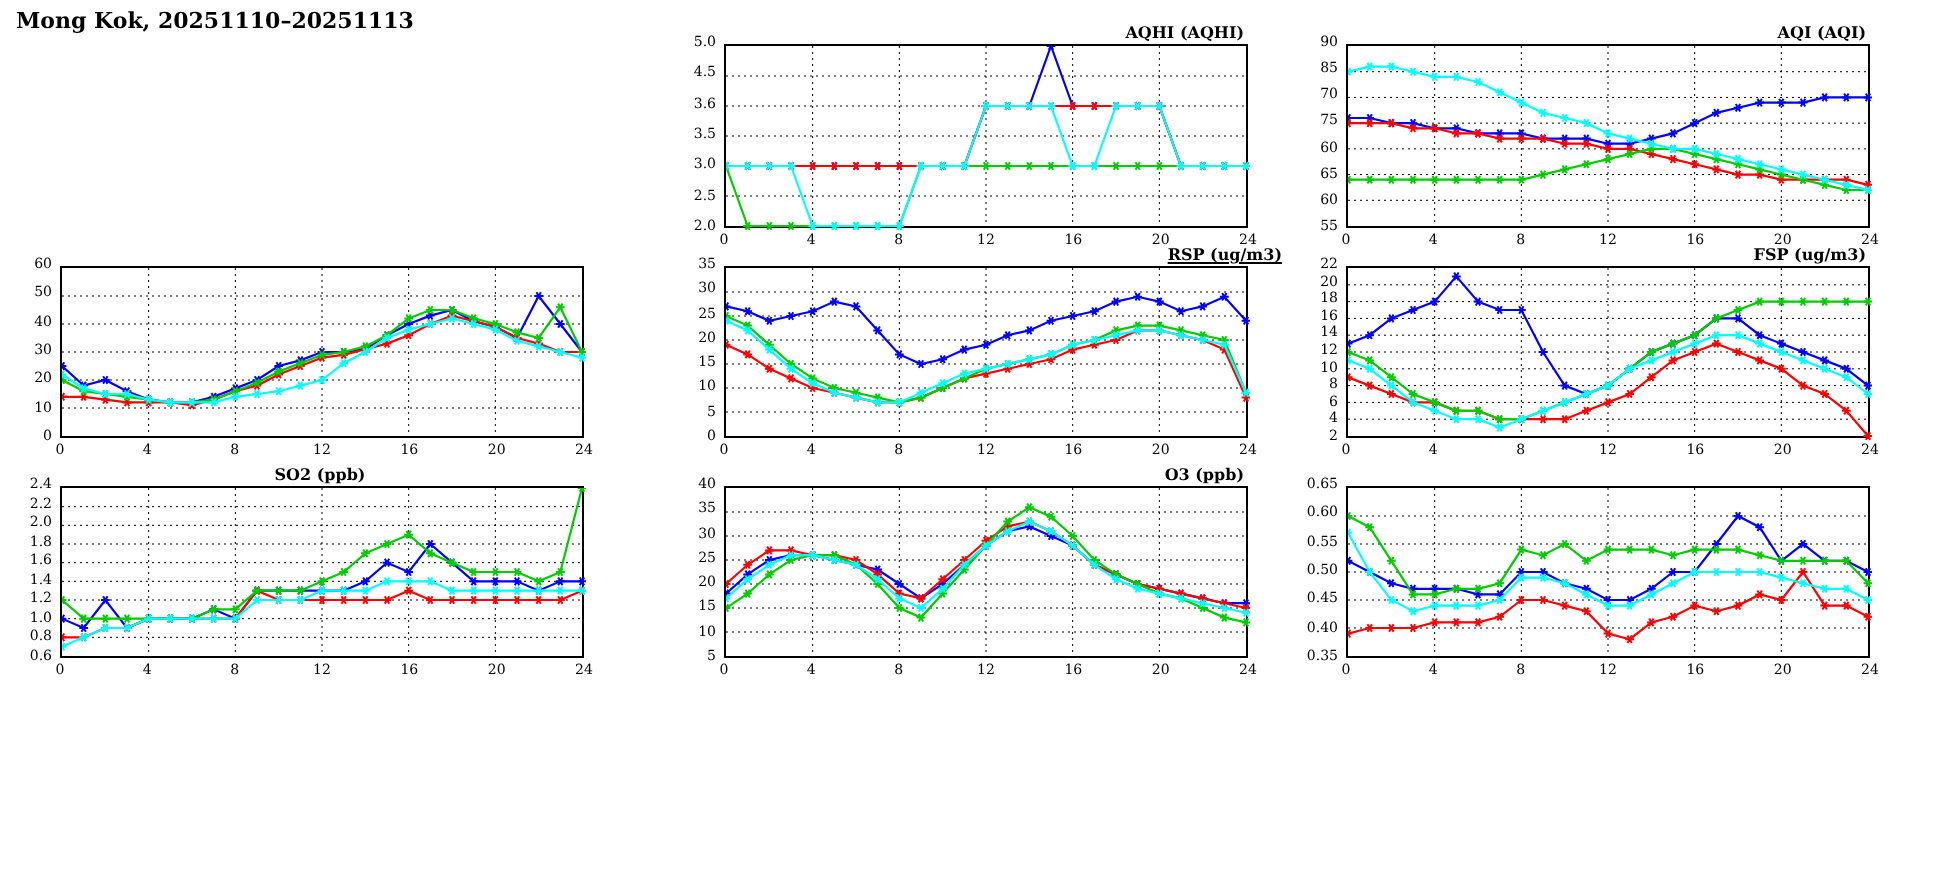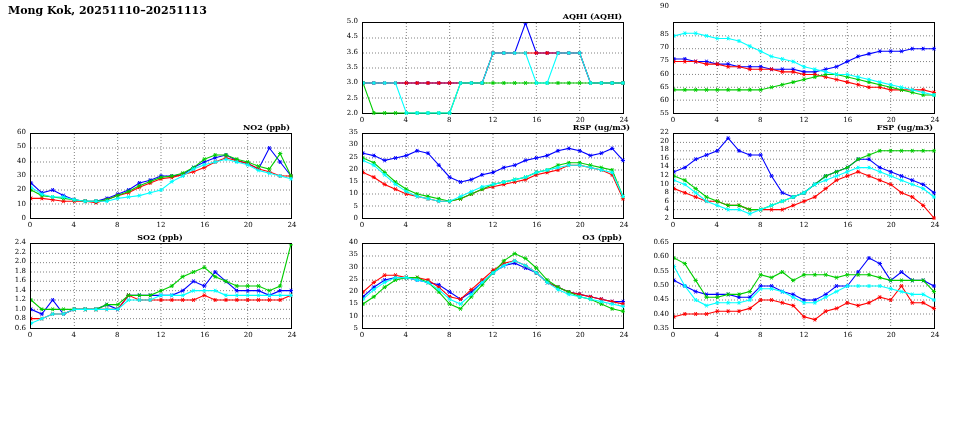--- a/index.html
+++ b/index.html
@@ -61,20 +61,21 @@
       <div class="xtick" style="left: 352px; width: 20px; top: 116px;">0</div>
       <div class="xtick" style="left: 395.667px; width: 20px; top: 116px;">4</div>
       <div class="xtick" style="left: 439.333px; width: 20px; top: 116px;">8</div>
       <div class="xtick" style="left: 483px; width: 20px; top: 116px;">12</div>
       <div class="xtick" style="left: 526.667px; width: 20px; top: 116px;">16</div>
       <div class="xtick" style="left: 570.333px; width: 20px; top: 116px;">20</div>
       <div class="xtick" style="left: 614px; width: 20px; top: 116px;">24</div>
     </div>
     <div class="panel" style="left: 0px; top: 0px; width: 975px; height: 447px; position: absolute; pointer-events: none;">
       <div class="plotbox" style="left: 673px; top: 22px; width: 262px; height: 92px;"></div>
+      <div class="panel-title" style="left: 673px; width: 260px; top: 11px;">AQI (AQI)</div>
       <svg width="262" height="92" style="position: absolute; left: 674px; top: 23px;">
         <g>
           <line x1="43.33333333333333" x2="43.33333333333333" y1="0" y2="90" stroke="#000" stroke-width="0.5" stroke-dasharray="1,2"></line>
           <line x1="86.66666666666666" x2="86.66666666666666" y1="0" y2="90" stroke="#000" stroke-width="0.5" stroke-dasharray="1,2"></line>
           <line x1="130" x2="130" y1="0" y2="90" stroke="#000" stroke-width="0.5" stroke-dasharray="1,2"></line>
           <line x1="173.33333333333331" x2="173.33333333333331" y1="0" y2="90" stroke="#000" stroke-width="0.5" stroke-dasharray="1,2"></line>
           <line x1="216.66666666666669" x2="216.66666666666669" y1="0" y2="90" stroke="#000" stroke-width="0.5" stroke-dasharray="1,2"></line>
           <line y1="77.14285714285714" y2="77.14285714285714" x1="0" x2="260" stroke="#000" stroke-width="0.5" stroke-dasharray="1,2"></line>
           <line y1="64.28571428571429" y2="64.28571428571429" x1="0" x2="260" stroke="#000" stroke-width="0.5" stroke-dasharray="1,2"></line>
           <line y1="51.42857142857143" y2="51.42857142857143" x1="0" x2="260" stroke="#000" stroke-width="0.5" stroke-dasharray="1,2"></line>
@@ -99,32 +100,31 @@
           <path d="M-2.20,12.86L2.20,12.86M-1.10,10.95L1.10,14.76M1.10,10.95L-1.10,14.76M8.63,10.29L13.03,10.29M9.73,8.38L11.93,12.19M11.93,8.38L9.73,12.19M19.47,10.29L23.87,10.29M20.57,8.38L22.77,12.19M22.77,8.38L20.57,12.19M30.30,12.86L34.70,12.86M31.40,10.95L33.60,14.76M33.60,10.95L31.40,14.76M41.13,15.43L45.53,15.43M42.23,13.52L44.43,17.33M44.43,13.52L42.23,17.33M51.97,15.43L56.37,15.43M53.07,13.52L55.27,17.33M55.27,13.52L53.07,17.33M62.80,18.00L67.20,18.00M63.90,16.09L66.10,19.91M66.10,16.09L63.90,19.91M73.63,23.14L78.03,23.14M74.73,21.24L76.93,25.05M76.93,21.24L74.73,25.05M84.47,28.29L88.87,28.29M85.57,26.38L87.77,30.19M87.77,26.38L85.57,30.19M95.30,33.43L99.70,33.43M96.40,31.52L98.60,35.33M98.60,31.52L96.40,35.33M106.13,36.00L110.53,36.00M107.23,34.09L109.43,37.91M109.43,34.09L107.23,37.91M116.97,38.57L121.37,38.57M118.07,36.67L120.27,40.48M120.27,36.67L118.07,40.48M127.80,43.71L132.20,43.71M128.90,41.81L131.10,45.62M131.10,41.81L128.90,45.62M138.63,46.29L143.03,46.29M139.73,44.38L141.93,48.19M141.93,44.38L139.73,48.19M149.47,48.86L153.87,48.86M150.57,46.95L152.77,50.76M152.77,46.95L150.57,50.76M160.30,51.43L164.70,51.43M161.40,49.52L163.60,53.33M163.60,49.52L161.40,53.33M171.13,51.43L175.53,51.43M172.23,49.52L174.43,53.33M174.43,49.52L172.23,53.33M181.97,54.00L186.37,54.00M183.07,52.09L185.27,55.91M185.27,52.09L183.07,55.91M192.80,56.57L197.20,56.57M193.90,54.67L196.10,58.48M196.10,54.67L193.90,58.48M203.63,59.14L208.03,59.14M204.73,57.24L206.93,61.05M206.93,57.24L204.73,61.05M214.47,61.71L218.87,61.71M215.57,59.81L217.77,63.62M217.77,59.81L215.57,63.62M225.30,64.29L229.70,64.29M226.40,62.38L228.60,66.19M228.60,62.38L226.40,66.19M236.13,66.86L240.53,66.86M237.23,64.95L239.43,68.76M239.43,64.95L237.23,68.76M246.97,69.43L251.37,69.43M248.07,67.52L250.27,71.33M250.27,67.52L248.07,71.33M257.80,72.00L262.20,72.00M258.90,70.09L261.10,73.91M261.10,70.09L258.90,73.91" stroke="#00ffff" stroke-width="1" fill="none"></path>
         </g>
       </svg>
       <div class="ytick" style="left: 631px; width: 38px; top: 109px;">55</div>
       <div class="ytick" style="left: 631px; width: 38px; top: 95.8571px;">60</div>
       <div class="ytick" style="left: 631px; width: 38px; top: 82.7143px;">65</div>
       <div class="ytick" style="left: 631px; width: 38px; top: 69.5714px;">60</div>
       <div class="ytick" style="left: 631px; width: 38px; top: 56.4286px;">75</div>
       <div class="ytick" style="left: 631px; width: 38px; top: 43.2857px;">70</div>
       <div class="ytick" style="left: 631px; width: 38px; top: 30.1429px;">85</div>
-      <div class="ytick" style="left: 631px; width: 38px; top: 2px;">90</div>
+      <div class="ytick" style="left: 631px; width: 38px; top: 17px;">90</div>
       <div class="xtick" style="left: 663px; width: 20px; top: 116px;">0</div>
       <div class="xtick" style="left: 706.667px; width: 20px; top: 116px;">4</div>
       <div class="xtick" style="left: 750.333px; width: 20px; top: 116px;">8</div>
       <div class="xtick" style="left: 794px; width: 20px; top: 116px;">12</div>
       <div class="xtick" style="left: 837.667px; width: 20px; top: 116px;">16</div>
       <div class="xtick" style="left: 881.333px; width: 20px; top: 116px;">20</div>
       <div class="xtick" style="left: 925px; width: 20px; top: 116px;">24</div>
     </div>
     <div class="panel" style="left: 0px; top: 0px; width: 975px; height: 447px; position: absolute; pointer-events: none;">
       <div class="plotbox" style="left: 30px; top: 133px; width: 262px; height: 86px;"></div>
-      <div class="panel-title" style="left: 30px; width: 260px; top: 122px;">NO2 (ppb)</div>
       <svg width="262" height="86" style="position: absolute; left: 31px; top: 134px;">
         <g>
           <line x1="43.33333333333333" x2="43.33333333333333" y1="0" y2="84" stroke="#000" stroke-width="0.5" stroke-dasharray="1,2"></line>
           <line x1="86.66666666666666" x2="86.66666666666666" y1="0" y2="84" stroke="#000" stroke-width="0.5" stroke-dasharray="1,2"></line>
           <line x1="130" x2="130" y1="0" y2="84" stroke="#000" stroke-width="0.5" stroke-dasharray="1,2"></line>
           <line x1="173.33333333333331" x2="173.33333333333331" y1="0" y2="84" stroke="#000" stroke-width="0.5" stroke-dasharray="1,2"></line>
           <line x1="216.66666666666669" x2="216.66666666666669" y1="0" y2="84" stroke="#000" stroke-width="0.5" stroke-dasharray="1,2"></line>
           <line y1="70" y2="70" x1="0" x2="260" stroke="#000" stroke-width="0.5" stroke-dasharray="1,2"></line>
           <line y1="56" y2="56" x1="0" x2="260" stroke="#000" stroke-width="0.5" stroke-dasharray="1,2"></line>
           <line y1="42" y2="42" x1="0" x2="260" stroke="#000" stroke-width="0.5" stroke-dasharray="1,2"></line>
@@ -158,21 +158,21 @@
       <div class="xtick" style="left: 20px; width: 20px; top: 221px;">0</div>
       <div class="xtick" style="left: 63.6667px; width: 20px; top: 221px;">4</div>
       <div class="xtick" style="left: 107.333px; width: 20px; top: 221px;">8</div>
       <div class="xtick" style="left: 151px; width: 20px; top: 221px;">12</div>
       <div class="xtick" style="left: 194.667px; width: 20px; top: 221px;">16</div>
       <div class="xtick" style="left: 238.333px; width: 20px; top: 221px;">20</div>
       <div class="xtick" style="left: 282px; width: 20px; top: 221px;">24</div>
     </div>
     <div class="panel" style="left: 0px; top: 0px; width: 975px; height: 447px; position: absolute; pointer-events: none;">
       <div class="plotbox" style="left: 362px; top: 133px; width: 262px; height: 86px;"></div>
-      <div class="panel-title" style="left: 370px; width: 260px; top: 122px;">RSP (ug/m3)</div>
+      <div class="panel-title" style="left: 381px; width: 260px; top: 122px; text-decoration: underline;">RSP (ug/m3)</div>
       <svg width="262" height="86" style="position: absolute; left: 363px; top: 134px;">
         <g>
           <line x1="43.33333333333333" x2="43.33333333333333" y1="0" y2="84" stroke="#000" stroke-width="0.5" stroke-dasharray="1,2"></line>
           <line x1="86.66666666666666" x2="86.66666666666666" y1="0" y2="84" stroke="#000" stroke-width="0.5" stroke-dasharray="1,2"></line>
           <line x1="130" x2="130" y1="0" y2="84" stroke="#000" stroke-width="0.5" stroke-dasharray="1,2"></line>
           <line x1="173.33333333333331" x2="173.33333333333331" y1="0" y2="84" stroke="#000" stroke-width="0.5" stroke-dasharray="1,2"></line>
           <line x1="216.66666666666669" x2="216.66666666666669" y1="0" y2="84" stroke="#000" stroke-width="0.5" stroke-dasharray="1,2"></line>
           <line y1="72" y2="72" x1="0" x2="260" stroke="#000" stroke-width="0.5" stroke-dasharray="1,2"></line>
           <line y1="60" y2="60" x1="0" x2="260" stroke="#000" stroke-width="0.5" stroke-dasharray="1,2"></line>
           <line y1="48" y2="48" x1="0" x2="260" stroke="#000" stroke-width="0.5" stroke-dasharray="1,2"></line>

